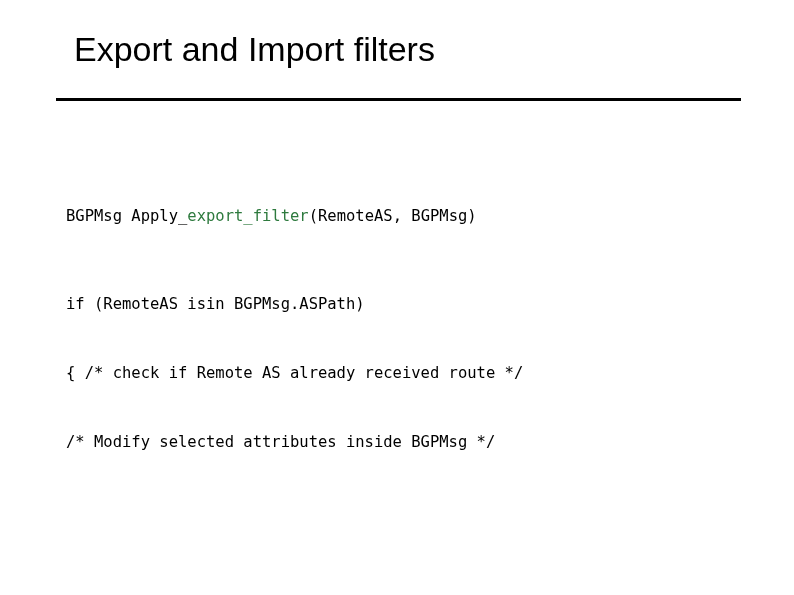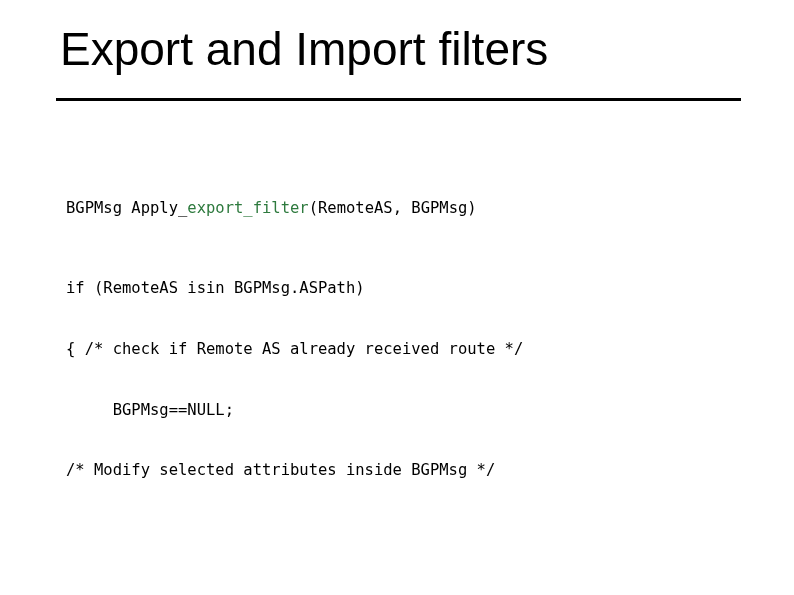--- a/index.html
+++ b/index.html
@@ -15,24 +15,24 @@
     color: #000000;
   }
   .slide {
     position: relative;
     width: 794px;
     height: 595px;
     background: #ffffff;
   }
   .slide-title {
     position: absolute;
-    left: 60px;
+    left: 74px;
     top: 28px;
     font-family: "Liberation Sans", sans-serif;
-    font-size: 46px;
+    font-size: 34px;
     font-weight: normal;
     line-height: 42px;
     color: #000000;
     white-space: pre;
   }
   .title-rule {
     position: absolute;
     left: 56px;
     top: 98px;
     width: 685px;
@@ -47,41 +47,41 @@
     font-family: "DejaVu Sans Mono", "Liberation Mono", monospace;
     font-size: 15.5px;
     line-height: 20.2px;
     color: #000000;
     white-space: pre;
     letter-spacing: 0px;
   }
   .code-line {
     white-space: pre;
     min-height: 20.2px;
+    margin-top: 8px;
   }
   .tok-green {
     color: #2e7a3e;
   }
 </style>
 </head>
 <body>
 
 <div class="slide">
 
   <div class="slide-title">Export and Import filters</div>
 
   <div class="title-rule"></div>
 
   <div class="code-block">
 
     <div class="code-line"><span>BGPMsg Apply_</span><span class="tok-green">export_filter</span><span>(RemoteAS, BGPMsg)</span></div>
 
     <div class="code-line">if (RemoteAS isin BGPMsg.ASPath)</div>
     <div class="code-line">{ /* check if Remote AS already received route */</div>
-    <div class="code-line">     BGPMsg==NULL;</div>
     <div class="code-line">/* Modify selected attributes inside BGPMsg */</div>
     
 
     
 
     
 
     
     
     

